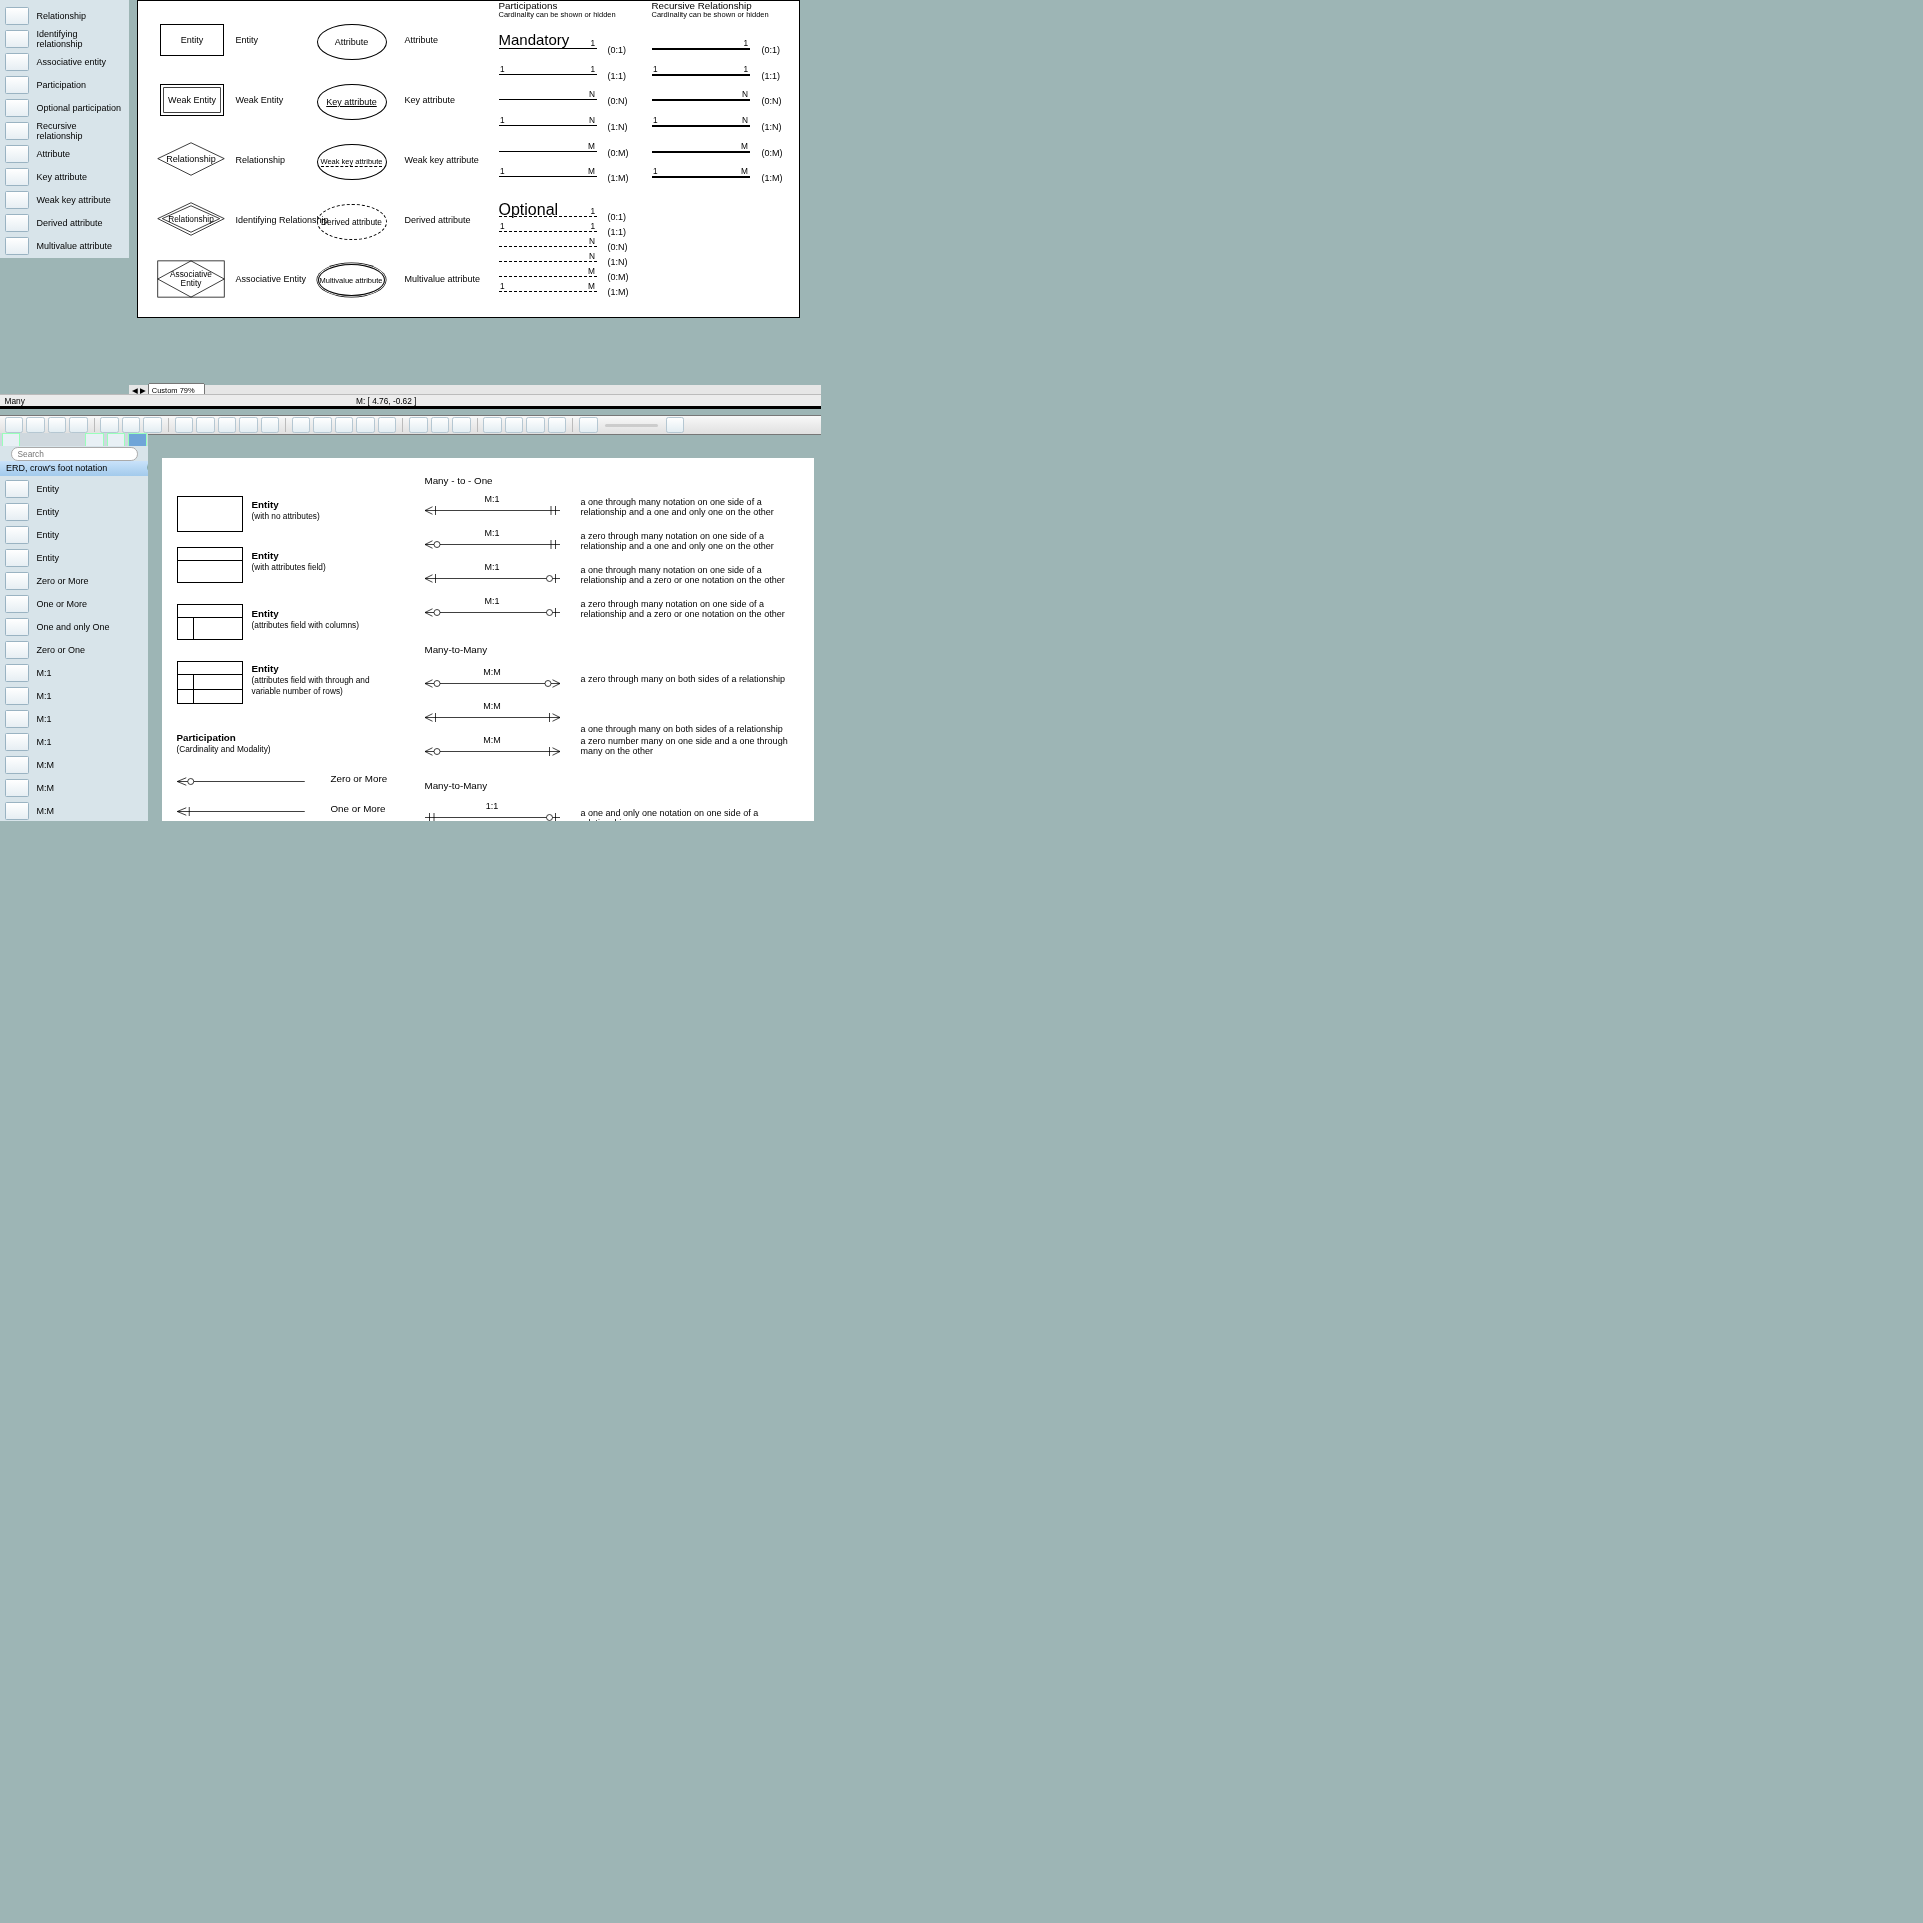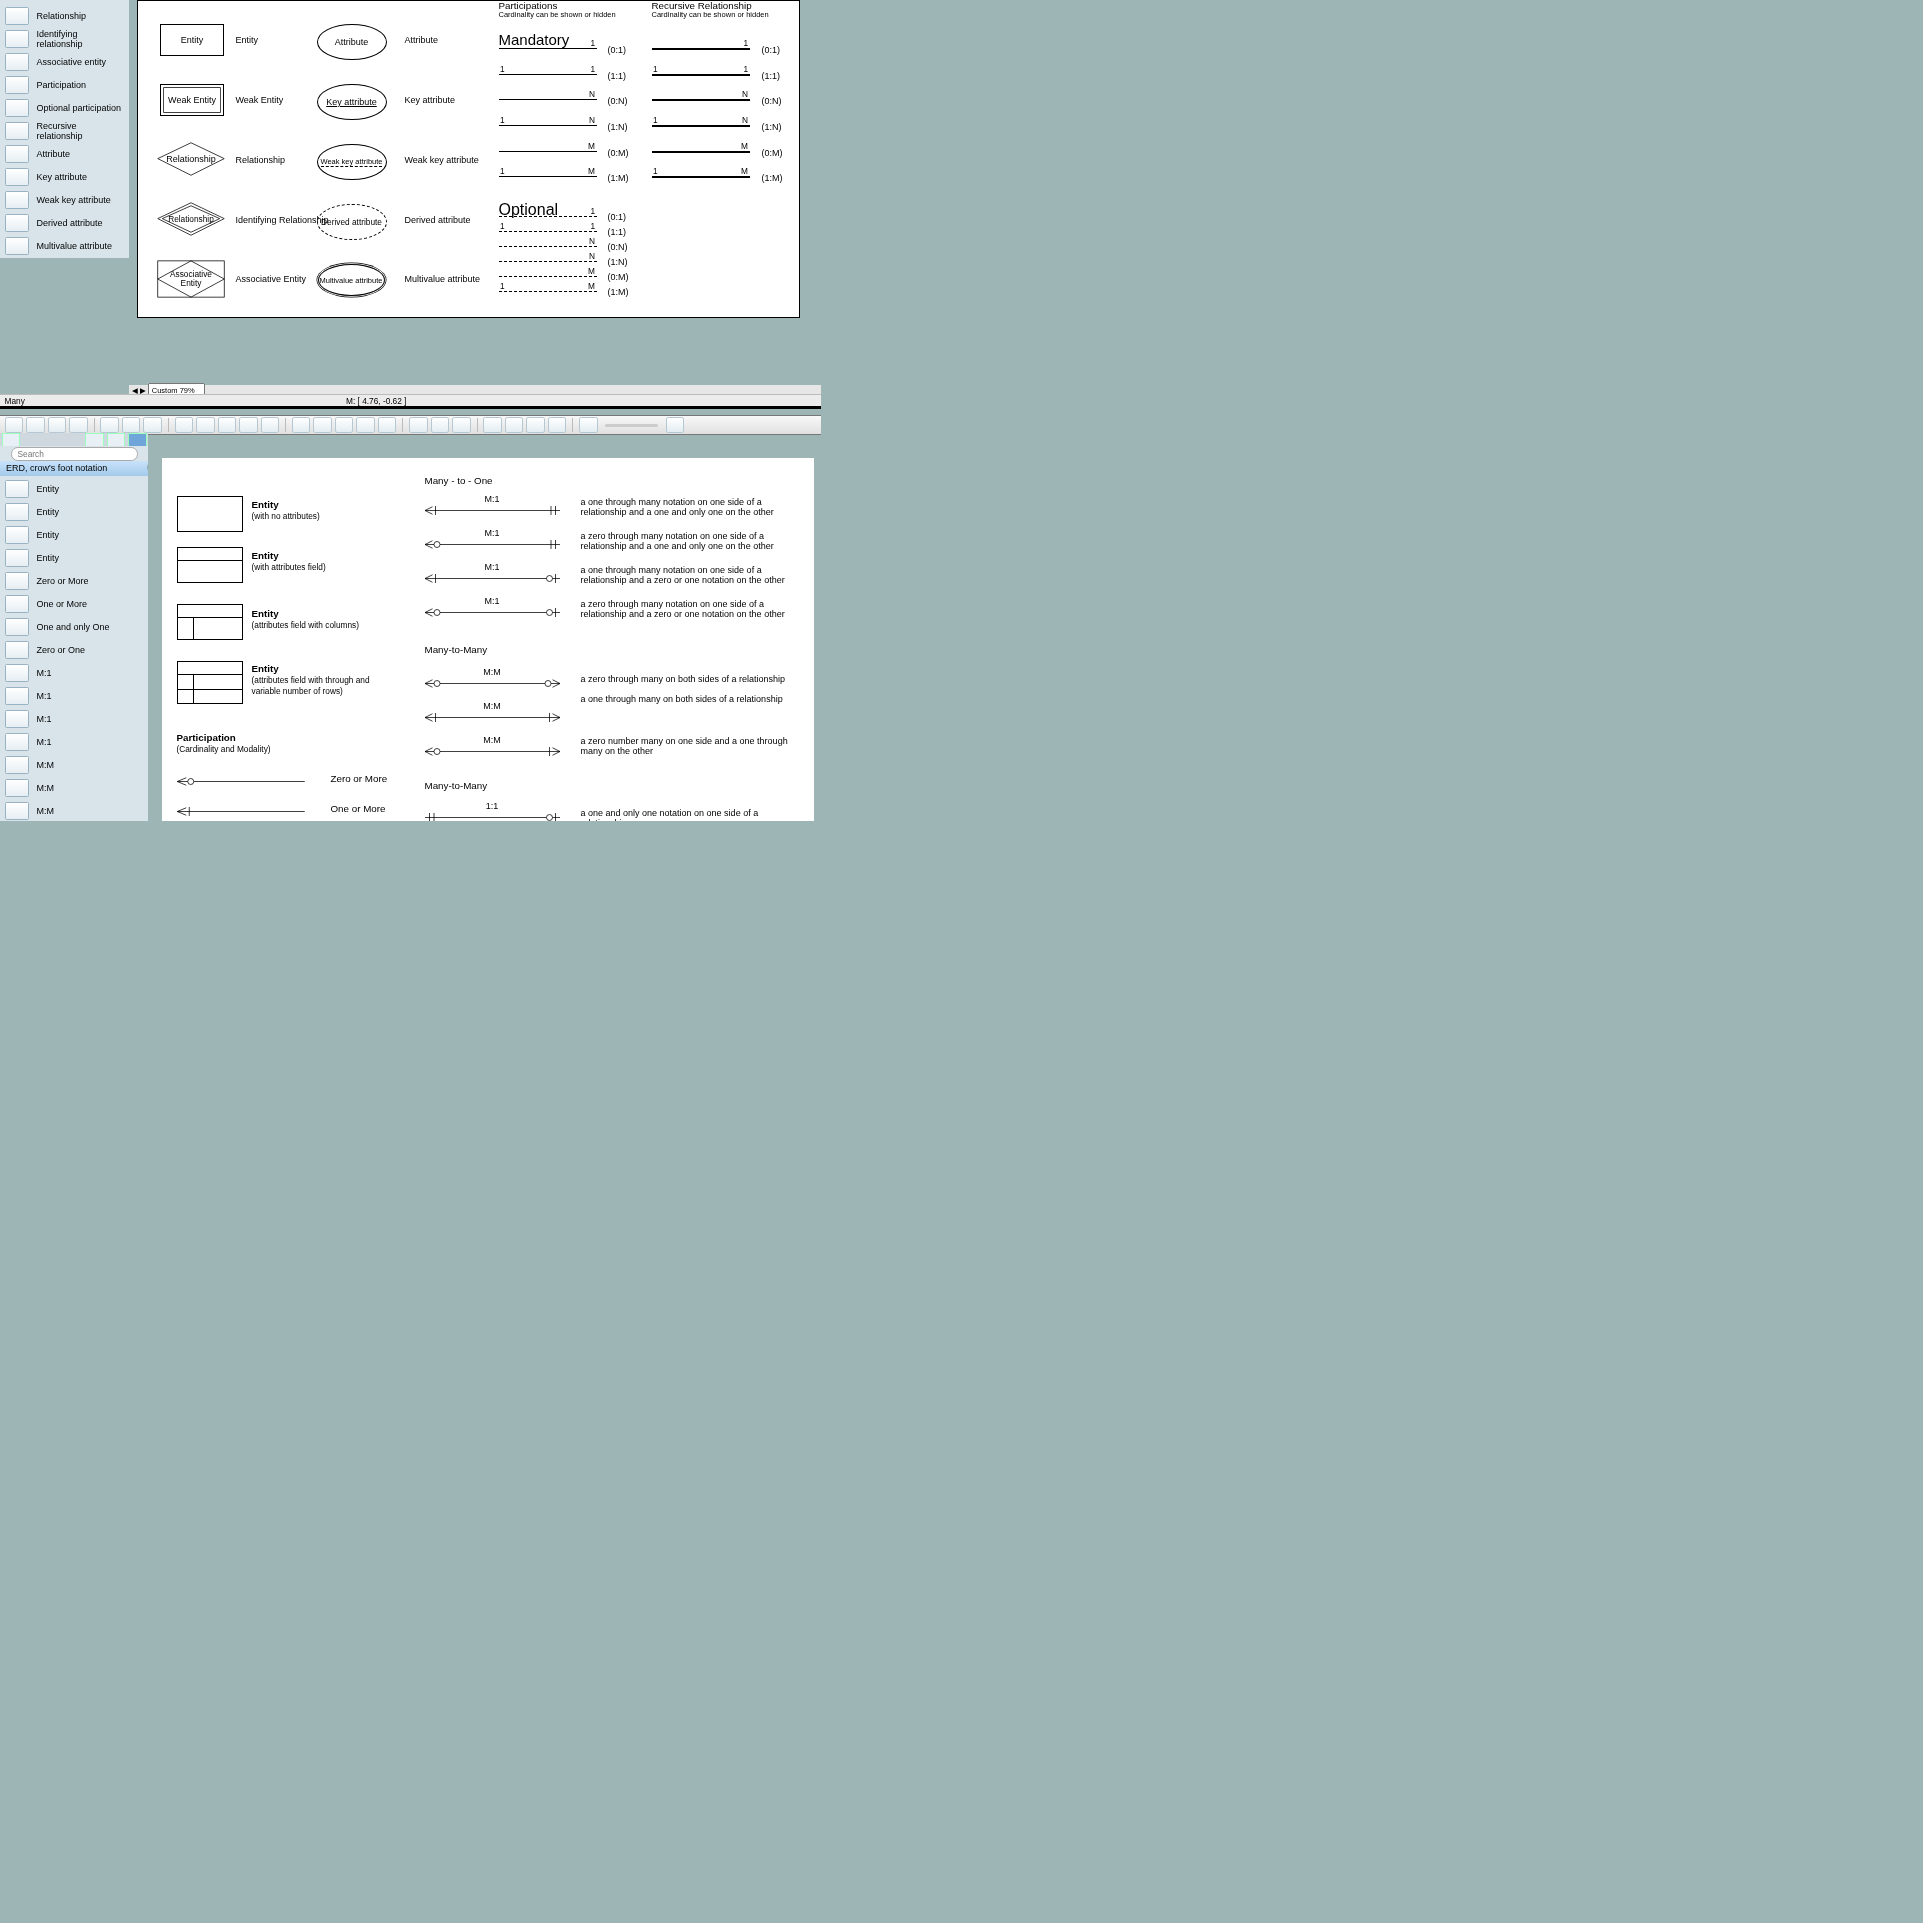--- a/index.html
+++ b/index.html
@@ -27,21 +27,21 @@
 .pline{position:absolute;height:10.5px;}
 .pline .ln{height:0;border-top:0.8px solid #000;width:100%;}
 .pline .ln.dbl{border-top:2.3px double #000;box-shadow:none;height:0;}
 .pline .ln.dash{border-top:0.8px dashed #000;}
 .pline .l{position:absolute;left:1.5px;top:-9.8px;font-size:8.3px;}
 .pline .r{position:absolute;right:1.5px;top:-9.8px;font-size:8.3px;}
 .card{position:absolute;font-size:9px;}
 
 
 .statusbar{position:absolute;left:0;top:394px;width:100%;height:12px;background:#ececec;border-top:0.8px solid #bbb;font-size:8.3px;padding:0 4.5px;line-height:12px;}
-.statusbar .m{position:absolute;left:346px;}
+.statusbar .m{position:absolute;left:356px;}
 .hpanel{position:absolute;left:129px;top:385px;right:0;height:10.5px;background:#e6e6e6;display:flex;align-items:center;font-size:7.5px;padding:0 3px;}
 .hpanel input{font-size:7.5px;width:49px;}
 .blackbar{position:absolute;left:0;top:406px;width:100%;height:3px;background:#000;}
 
 
 .toolbar{position:absolute;left:0;top:415px;width:100%;height:18px;background:linear-gradient(#f8f8f8,#e0e0e0);border-top:0.8px solid #777;border-bottom:0.8px solid #777;display:flex;align-items:center;padding:0 4.5px;gap:3px;}
 .toolbar .btn{width:16.5px;height:13.5px;border:0.8px solid #b5c7d2;border-radius:2.3px;background:linear-gradient(#fff,#e3edf2);}
 .toolbar .sep{width:0.8px;height:13.5px;background:#bbb;margin:0 3px;}
 .slider{width:53px;height:3px;background:#ccc;border-radius:1.5px;margin:0 4.5px;}
 
@@ -528,21 +528,21 @@
 
     <div class="relline" style="left:263px;top:252px;width:135px"><div class="cap">M:M</div><svg viewBox="0 0 180 20" width="135" height="15">
             <line x1="0" y1="10" x2="180" y2="10" stroke="#000"></line>
             <line x1="0" y1="10" x2="10" y2="5" stroke="#000"></line>
             <line x1="0" y1="10" x2="10" y2="15" stroke="#000"></line>
             <line x1="14" y1="4" x2="14" y2="16" stroke="#000"></line>
             <line x1="180" y1="10" x2="170" y2="5" stroke="#000"></line>
             <line x1="180" y1="10" x2="170" y2="15" stroke="#000"></line>
             <line x1="166" y1="4" x2="166" y2="16" stroke="#000"></line>
           </svg></div>
-    <div class="desc" style="left:419px;top:236px">a one through many on both sides of a relationship</div>
+    <div class="desc" style="left:419px;top:266px">a one through many on both sides of a relationship</div>
 
     <div class="relline" style="left:263px;top:286px;width:135px"><div class="cap">M:M</div><svg viewBox="0 0 180 20" width="135" height="15">
             <line x1="0" y1="10" x2="180" y2="10" stroke="#000"></line>
             <line x1="0" y1="10" x2="10" y2="5" stroke="#000"></line>
             <line x1="0" y1="10" x2="10" y2="15" stroke="#000"></line>
             <circle cx="16" cy="10" r="4" fill="#fff" stroke="#000"></circle>
             <line x1="180" y1="10" x2="170" y2="5" stroke="#000"></line>
             <line x1="180" y1="10" x2="170" y2="15" stroke="#000"></line>
             <line x1="166" y1="4" x2="166" y2="16" stroke="#000"></line>
           </svg></div>

